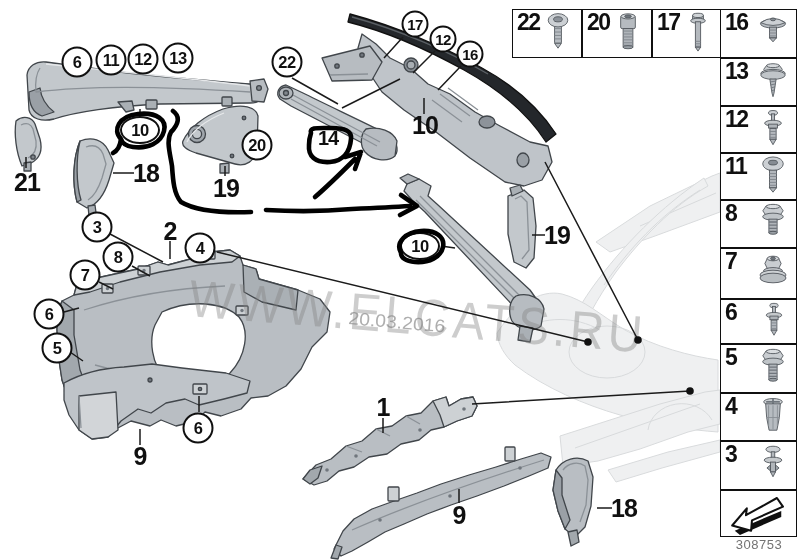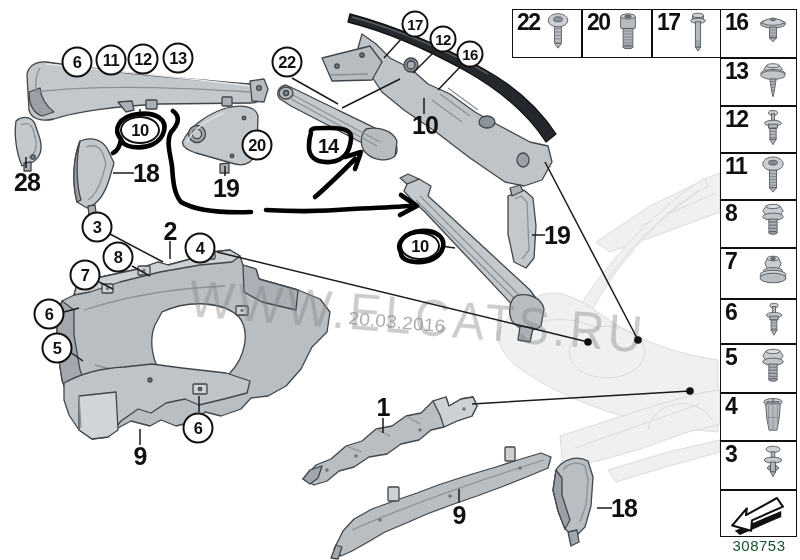--- a/index.html
+++ b/index.html
@@ -17,22 +17,22 @@
   
   .lbl{position:absolute;transform:translate(-50%,-50%);font-weight:bold;font-size:25px;
        color:#101010;z-index:5;letter-spacing:-1px;}
   .lbl.md{font-size:20px;}
   
   .cell{position:absolute;box-sizing:border-box;border:1.7px solid #101010;background:#fff;z-index:6;}
   .cell .num{position:absolute;top:-1px;left:4px;font-weight:bold;font-size:23px;color:#101010;
              letter-spacing:-1.5px;}
   .cell svg.fast{position:absolute;right:3px;top:1px;}
   .cell svg.arrowic{position:absolute;left:2px;top:1px;}
-  .dn{position:absolute;left:718px;top:537px;width:82px;text-align:center;font-size:15px;
-      color:#14532d;z-index:6;letter-spacing:0.5px;}
+  .dn{position:absolute;left:718px;top:537px;width:82px;text-align:center;font-size:13px;
+      color:#737373;z-index:6;letter-spacing:0.5px;}
 </style>
 </head>
 <body>
 
 <div class="stage">
 
   <svg class="canvas" width="800" height="560" viewBox="0 0 800 560">
 
     <g opacity="0.55" fill="#e3e5e7" stroke="#b9bdc0" stroke-width="1">
       <path d="M596,242 L650,206 L712,176 L720,173 L720,212 L655,236 L610,252 Z"></path>
@@ -257,25 +257,25 @@
   <div class="co" style="left:257px;top:145px">20</div>
   <div class="co oval" style="left:420px;top:246px">10</div>
   <div class="co" style="left:97px;top:227px">3</div>
   <div class="co" style="left:200px;top:248px">4</div>
   <div class="co" style="left:118px;top:257px">8</div>
   <div class="co" style="left:85px;top:275px">7</div>
   <div class="co" style="left:49px;top:314px">6</div>
   <div class="co" style="left:57px;top:348px">5</div>
   <div class="co" style="left:198px;top:428px">6</div>
 
-  <div class="lbl" style="left:27px;top:182px">28</div>
+  <div class="lbl" style="left:27px;top:182px">21</div>
   <div class="lbl" style="left:146px;top:173px">18</div>
   <div class="lbl" style="left:226px;top:188px">19</div>
   <div class="lbl" style="left:425px;top:125px">10</div>
-  <div class="lbl md" style="left:328px;top:146px">14</div>
+  <div class="lbl md" style="left:328px;top:138px">14</div>
   <div class="lbl" style="left:170px;top:231px">2</div>
   <div class="lbl" style="left:140px;top:456px">9</div>
   <div class="lbl" style="left:383px;top:407px">1</div>
   <div class="lbl" style="left:459px;top:515px">9</div>
   <div class="lbl" style="left:624px;top:508px">18</div>
   <div class="lbl" style="left:557px;top:235px">19</div>
 
   <svg class="hand" width="800" height="560" viewBox="0 0 800 560">
     <g stroke="#000" stroke-width="4.6" fill="none" stroke-linecap="round" stroke-linejoin="round">
       <path d="M121,139 C112,130 119,116 138,114 C157,112 167,120 164,131

